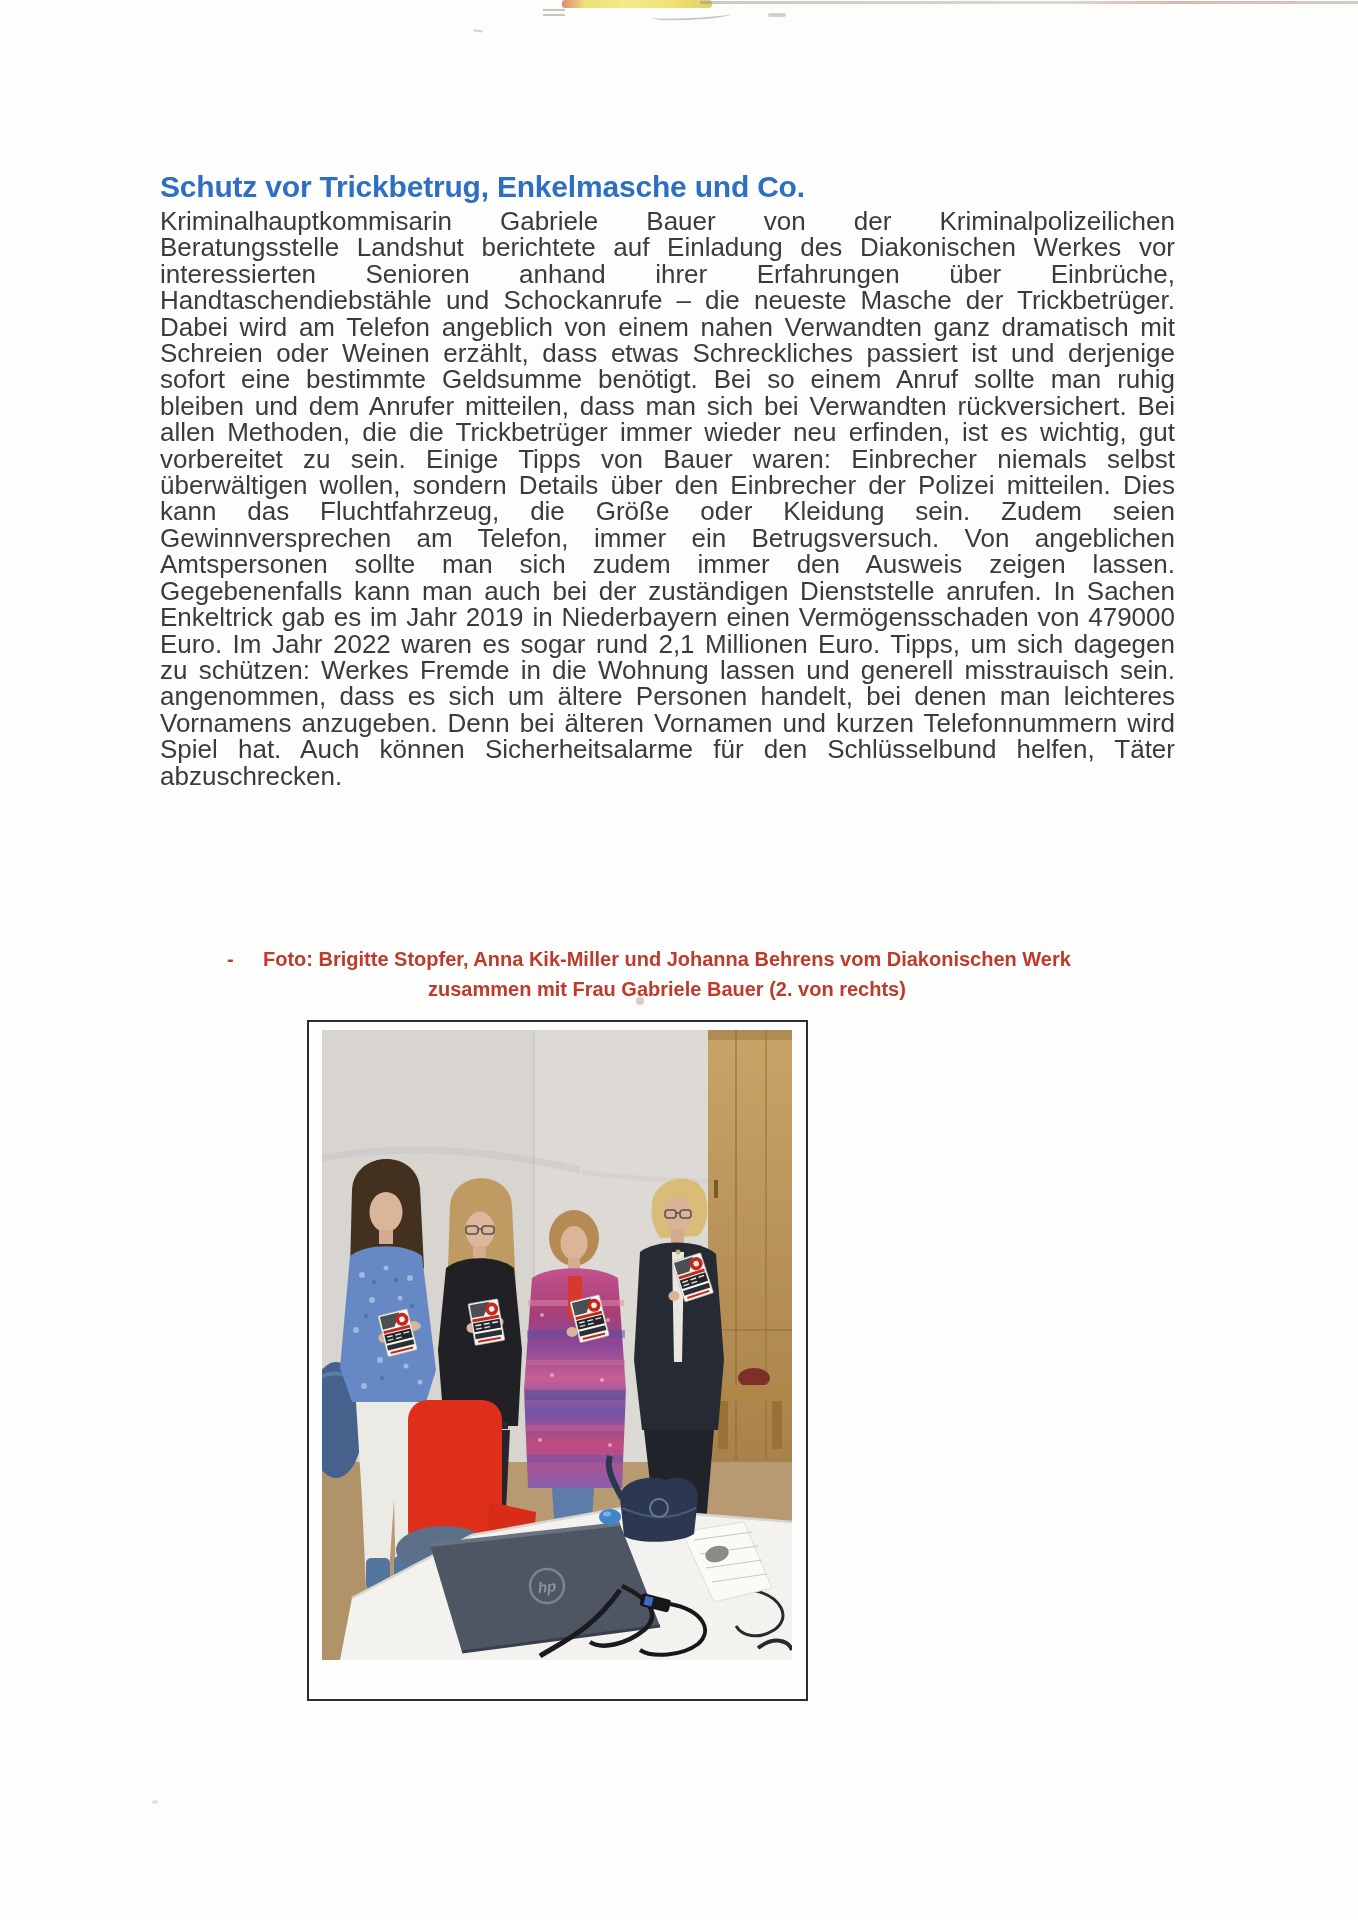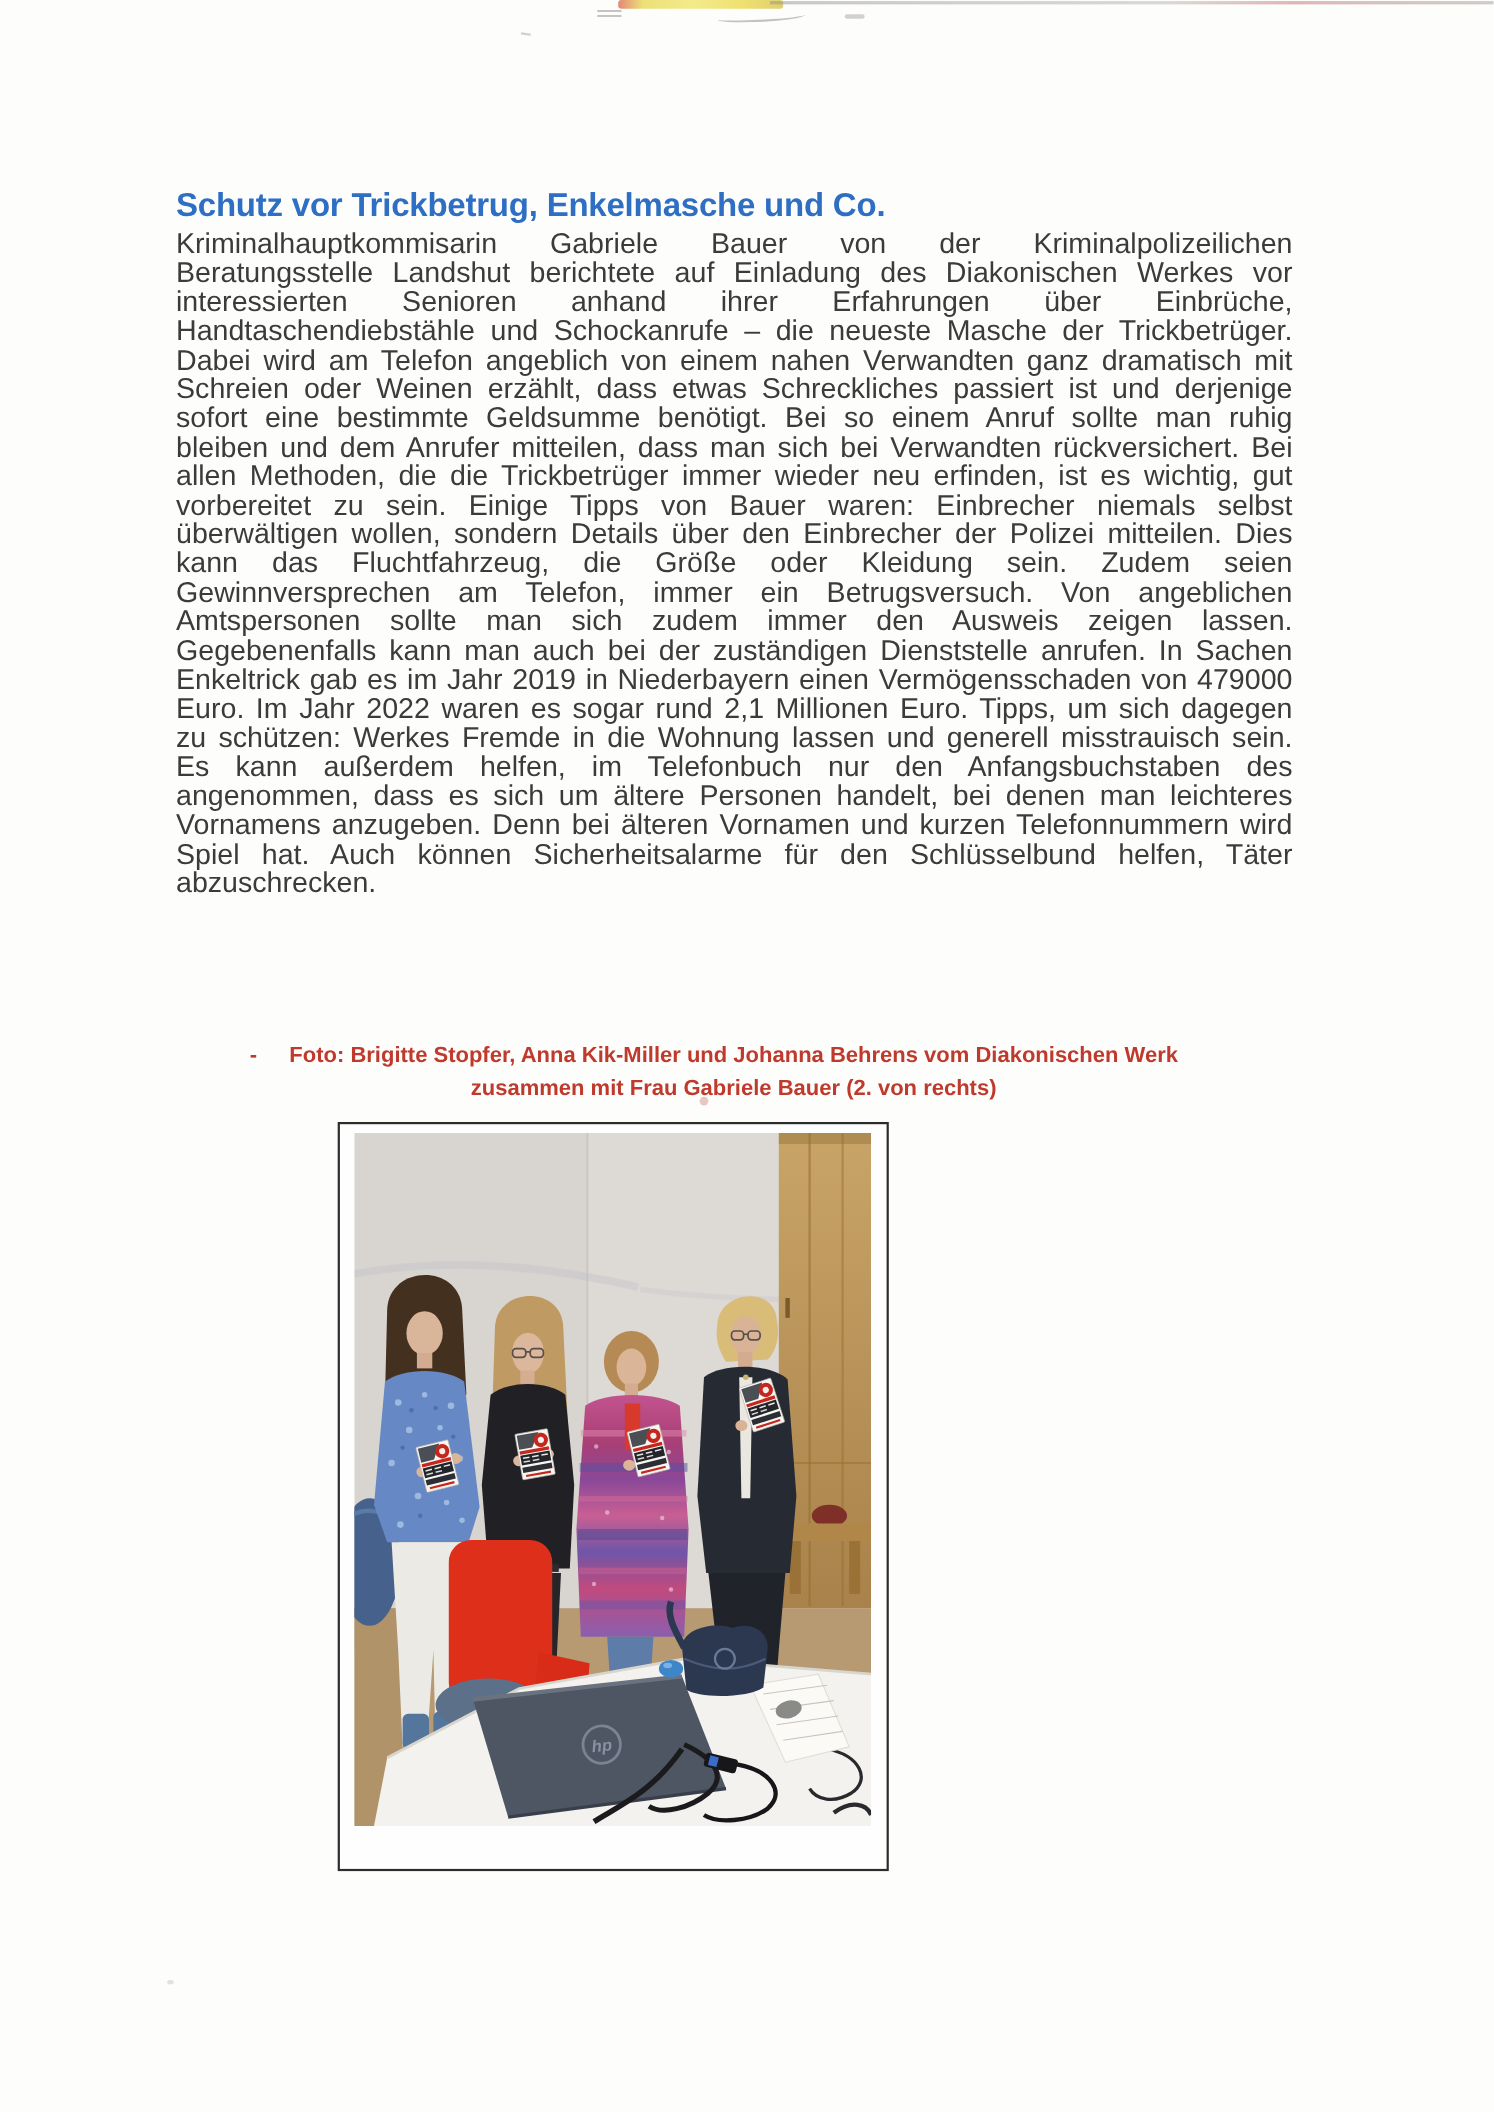--- a/index.html
+++ b/index.html
@@ -83,21 +83,20 @@
         <div class="bodyline">allen Methoden, die die Trickbetrüger immer wieder neu erfinden, ist es wichtig, gut</div>
         <div class="bodyline">vorbereitet zu sein. Einige Tipps von Bauer waren: Einbrecher niemals selbst</div>
         <div class="bodyline">überwältigen wollen, sondern Details über den Einbrecher der Polizei mitteilen. Dies</div>
         <div class="bodyline">kann das Fluchtfahrzeug, die Größe oder Kleidung sein. Zudem seien</div>
         <div class="bodyline">Gewinnversprechen am Telefon, immer ein Betrugsversuch. Von angeblichen</div>
         <div class="bodyline">Amtspersonen sollte man sich zudem immer den Ausweis zeigen lassen.</div>
         <div class="bodyline">Gegebenenfalls kann man auch bei der zuständigen Dienststelle anrufen. In Sachen</div>
         <div class="bodyline">Enkeltrick gab es im Jahr 2019 in Niederbayern einen Vermögensschaden von 479000</div>
         <div class="bodyline">Euro. Im Jahr 2022 waren es sogar rund 2,1 Millionen Euro. Tipps, um sich dagegen</div>
         <div class="bodyline">zu schützen: Werkes Fremde in die Wohnung lassen und generell misstrauisch sein.</div>
-        <div class="bodyline">Es kann außerdem helfen, im Telefonbuch nur den Anfangsbuchstaben des</div>
         <div class="bodyline">angenommen, dass es sich um ältere Personen handelt, bei denen man leichteres</div>
         <div class="bodyline">Vornamens anzugeben. Denn bei älteren Vornamen und kurzen Telefonnummern wird</div>
         <div class="bodyline">Spiel hat. Auch können Sicherheitsalarme für den Schlüsselbund helfen, Täter</div>
         <div class="bodyline last">abzuschrecken.</div>
       </div>
 
     <div class="caption">
       <span class="dash">-</span>
       <div class="captext">
           <div class="capline">Foto: Brigitte Stopfer, Anna Kik-Miller und Johanna Behrens vom Diakonischen Werk</div>

